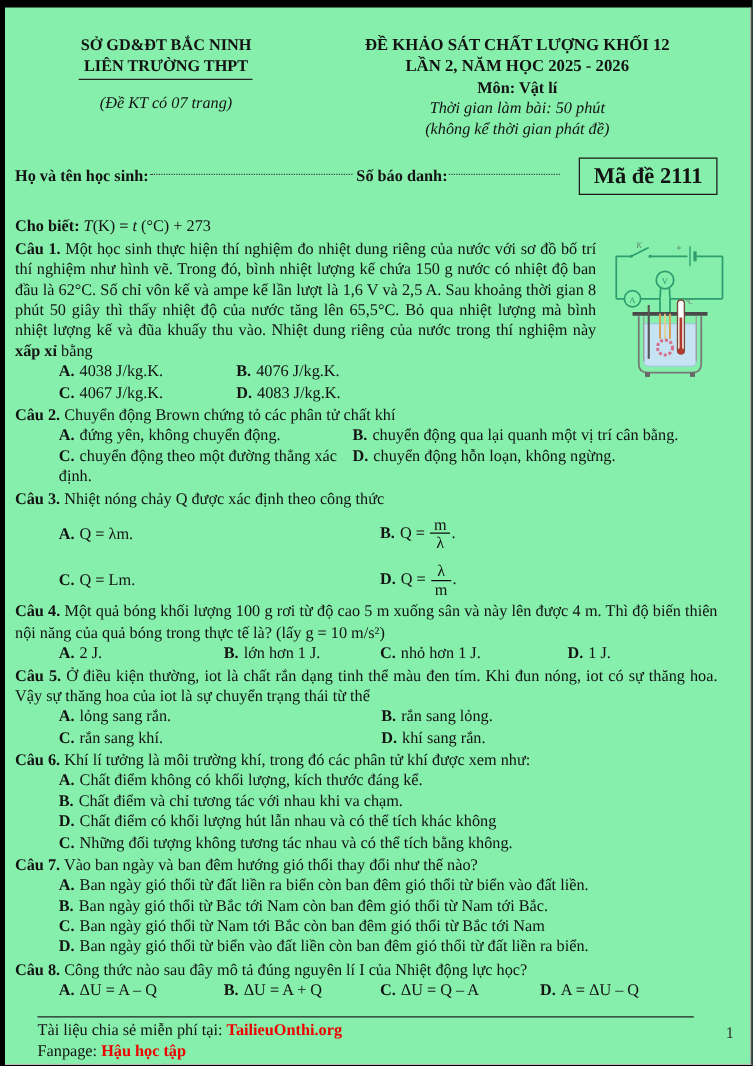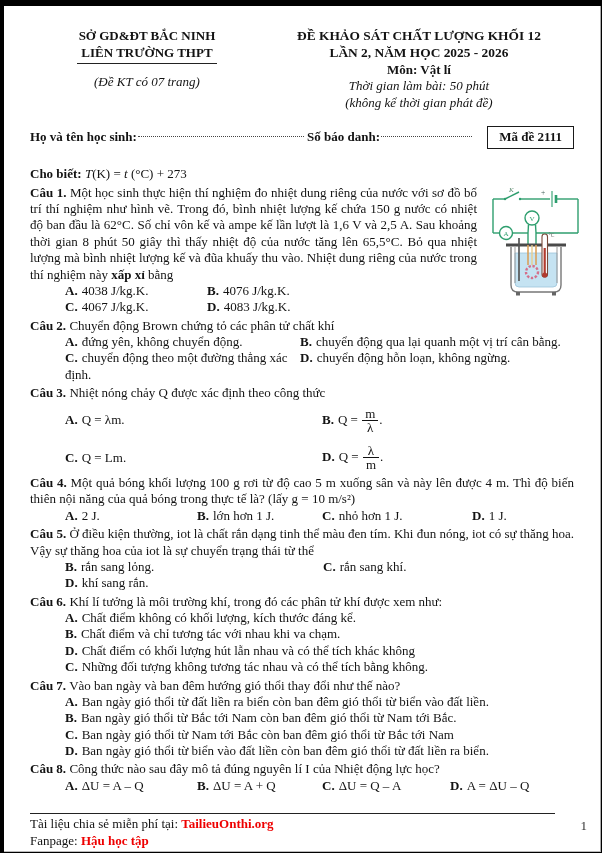--- a/index.html
+++ b/index.html
@@ -1,18 +1,18 @@
 <!DOCTYPE html>
 <html><head>
 <meta charset="utf-8">
 <style>
   html,body{margin:0;padding:0;background:#2b2b2b;}
   .frame{width:602px;height:853px;background:#000;position:relative;margin:0;overflow:hidden;}
-  .page{position:absolute;top:6px;left:4px;right:1px;bottom:1px;background:#ffffff;
-        box-sizing:border-box;padding:22px 26px 0 26px;
+  .page{position:absolute;top:6px;left:4px;right:1px;bottom:1px;background:#86efac;
+        box-sizing:border-box;padding:22px 26px 0 8px;
         font-family:"Liberation Serif","DejaVu Serif",serif;font-size:13px;line-height:1.26;
         color:#131313;overflow:hidden;border-right:1px solid #aaa;border-bottom:1px solid #bbb;}
   p{margin:0;}
   b{font-weight:bold;}
   
   .header{display:flex;}
   .h-left{width:43%;text-align:center;}
   .h-right{width:57%;text-align:center;}
   .org1{font-weight:bold;}
   .org2-wrap{margin-top:1px;}
@@ -20,21 +20,21 @@
   .paper-note{font-style:italic;margin-top:10px;}
   .title1,.title2{font-weight:bold;font-size:13.4px;}
   .subject{font-weight:bold;}
   .duration,.duration-note{font-style:italic;}
   
   .student{display:flex;align-items:center;margin-top:15px;}
   .s-label{font-weight:bold;white-space:nowrap;}
   .dots{border-bottom:1.4px dotted #444;margin:0 3px 3px 1px;}
   .dots.name{flex:1.55;}
   .dots.sbd{flex:0.85;}
-  .code-box{border:1.7px solid #1a1a1a;font-weight:bold;font-size:13px;
+  .code-box{border:1.7px solid #1a1a1a;font-weight:bold;font-size:18px;
             padding:2px 11px 3px 11px;margin-left:12px;white-space:nowrap;}
   
   .given{margin-top:17px;}
   
   .part-heading{margin-top:19px;text-align:justify;}
   
   .question{margin-top:2px;}
   .q-intro{text-align:justify;}
   .q-label{font-weight:bold;}
   .opts{margin-left:35px;}
@@ -187,20 +187,21 @@
       <span class="opt"><b class="lt">A.</b><span>2 J.</span></span>
       <span class="opt"><b class="lt">B.</b><span>lớn hơn 1 J.</span></span>
       <span class="opt"><b class="lt">C.</b><span>nhỏ hơn 1 J.</span></span>
       <span class="opt"><b class="lt">D.</b><span>1 J.</span></span>
     </div>
   </div>
 
   <div class="question">
     <p class="q-intro"><b class="q-label">Câu 5.</b><span> Ở điều kiện thường, iot là chất rắn dạng tinh thể màu đen tím. Khi đun nóng, iot có sự thăng hoa. Vậy sự thăng hoa của iot là sự chuyển trạng thái từ thể</span></p>
     <div class="opts grid-q5">
+      <span class="opt"><b class="lt">A.</b><span>lỏng sang rắn.</span></span>
       <span class="opt"><b class="lt">B.</b><span>rắn sang lỏng.</span></span>
       <span class="opt"><b class="lt">C.</b><span>rắn sang khí.</span></span>
       <span class="opt"><b class="lt">D.</b><span>khí sang rắn.</span></span>
     </div>
   </div>
 
   <div class="question">
     <p class="q-intro"><b class="q-label">Câu 6.</b><span> Khí lí tưởng là môi trường khí, trong đó các phân tử khí được xem như:</span></p>
     <p class="opt-line"><b class="lt">A.</b><span>Chất điểm không có khối lượng, kích thước đáng kể.</span></p>
     <p class="opt-line"><b class="lt">B.</b><span>Chất điểm và chỉ tương tác với nhau khi va chạm.</span></p>

